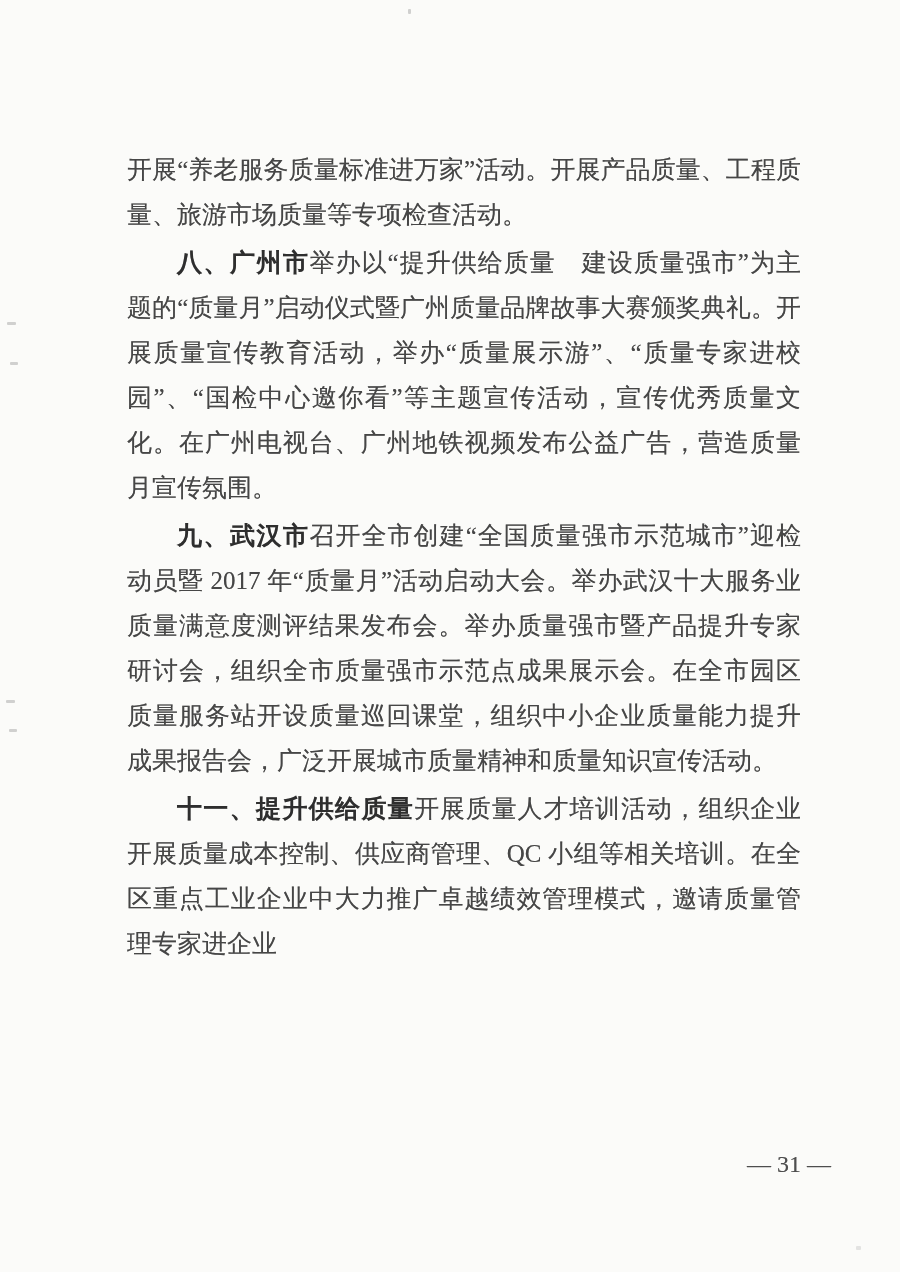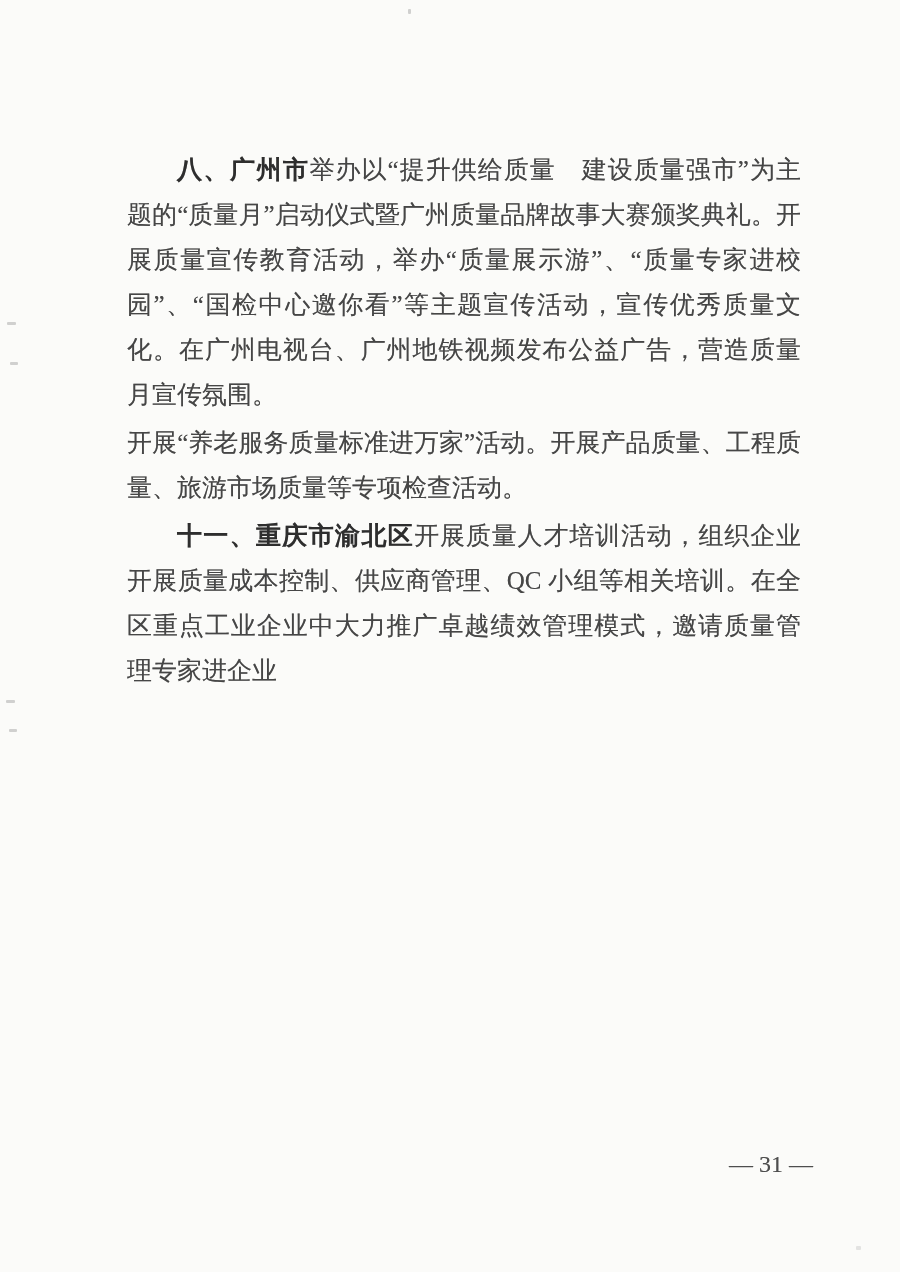--- a/index.html
+++ b/index.html
@@ -40,21 +40,21 @@
   }
   .lead {
     font-weight: 700;
     color: #2e2e2e;
     font-family: "Liberation Sans", "DejaVu Sans", sans-serif;
     letter-spacing: 0.5px;
   }
   .page-number {
     position: absolute;
     top: 1149px;
-    left: 729px;
+    left: 747px;
     width: 92px;
     font-size: 24px;
     line-height: 30px;
     color: #4e4e4e;
     white-space: nowrap;
     text-shadow: 0 0 0.5px rgba(80,80,80,0.5);
   }
   .speck {
     position: absolute;
     background: rgba(110,110,110,0.30);
@@ -65,27 +65,28 @@
   .speck.s3 { left: 10px;  top: 362px;  width: 8px; height: 3px; }
   .speck.s4 { left: 6px;   top: 700px;  width: 9px; height: 3px; }
   .speck.s5 { left: 9px;   top: 729px;  width: 8px; height: 3px; }
   .speck.s6 { left: 856px; top: 1246px; width: 5px; height: 4px; background: rgba(120,120,120,0.18); }
 </style>
 </head>
 <body style="background: rgb(251, 251, 249);">
 
 <div class="page">
   <div class="text-block" style="color: rgb(70, 70, 70);">
+  <p class="para"><span class="lead"></span><span class="para-text">开展“养老服务质量标准进万家”活动。开展产品质量、工程质量、旅游市场质量等专项检查活动。</span></p>
+
   <p class="para indent"><span class="lead">八、广州市</span><span class="para-text">举办以“提升供给质量　建设质量强市”为主题的“质量月”启动仪式暨广州质量品牌故事大赛颁奖典礼。开展质量宣传教育活动，举办“质量展示游”、“质量专家进校园”、“国检中心邀你看”等主题宣传活动，宣传优秀质量文化。在广州电视台、广州地铁视频发布公益广告，营造质量月宣传氛围。</span></p>
 
-  <p class="para"><span class="lead"></span><span class="para-text">开展“养老服务质量标准进万家”活动。开展产品质量、工程质量、旅游市场质量等专项检查活动。</span></p>
+  <p class="para indent"><span class="lead">九、武汉市</span><span class="para-text">召开全市创建“全国质量强市示范城市”迎检动员暨 2017 年“质量月”活动启动大会。举办武汉十大服务业质量满意度测评结果发布会。举办质量强市暨产品提升专家研讨会，组织全市质量强市示范点成果展示会。在全市园区质量服务站开设质量巡回课堂，组织中小企业质量能力提升成果报告会，广泛开展城市质量精神和质量知识宣传活动。</span></p>
 
 
-
-  <p class="para indent"><span class="lead">十一、重庆市渝北区</span><span class="para-text">开展质量人才培训活动，组织企业开展质量成本控制、供应商管理、QC 小组等相关培训。在全区重点工业企业中大力推广卓越绩效管理模式，邀请质量管理专家进企业</span></p>
+  <p class="para indent"><span class="lead">十一、提升供给质量</span><span class="para-text">开展质量人才培训活动，组织企业开展质量成本控制、供应商管理、QC 小组等相关培训。在全区重点工业企业中大力推广卓越绩效管理模式，邀请质量管理专家进企业</span></p>
 </div>
   <div class="page-number">— 31 —</div>
   <div class="speck s1"></div>
   <div class="speck s2"></div>
   <div class="speck s3"></div>
   <div class="speck s4"></div>
   <div class="speck s5"></div>
   <div class="speck s6"></div>
 </div>
 

